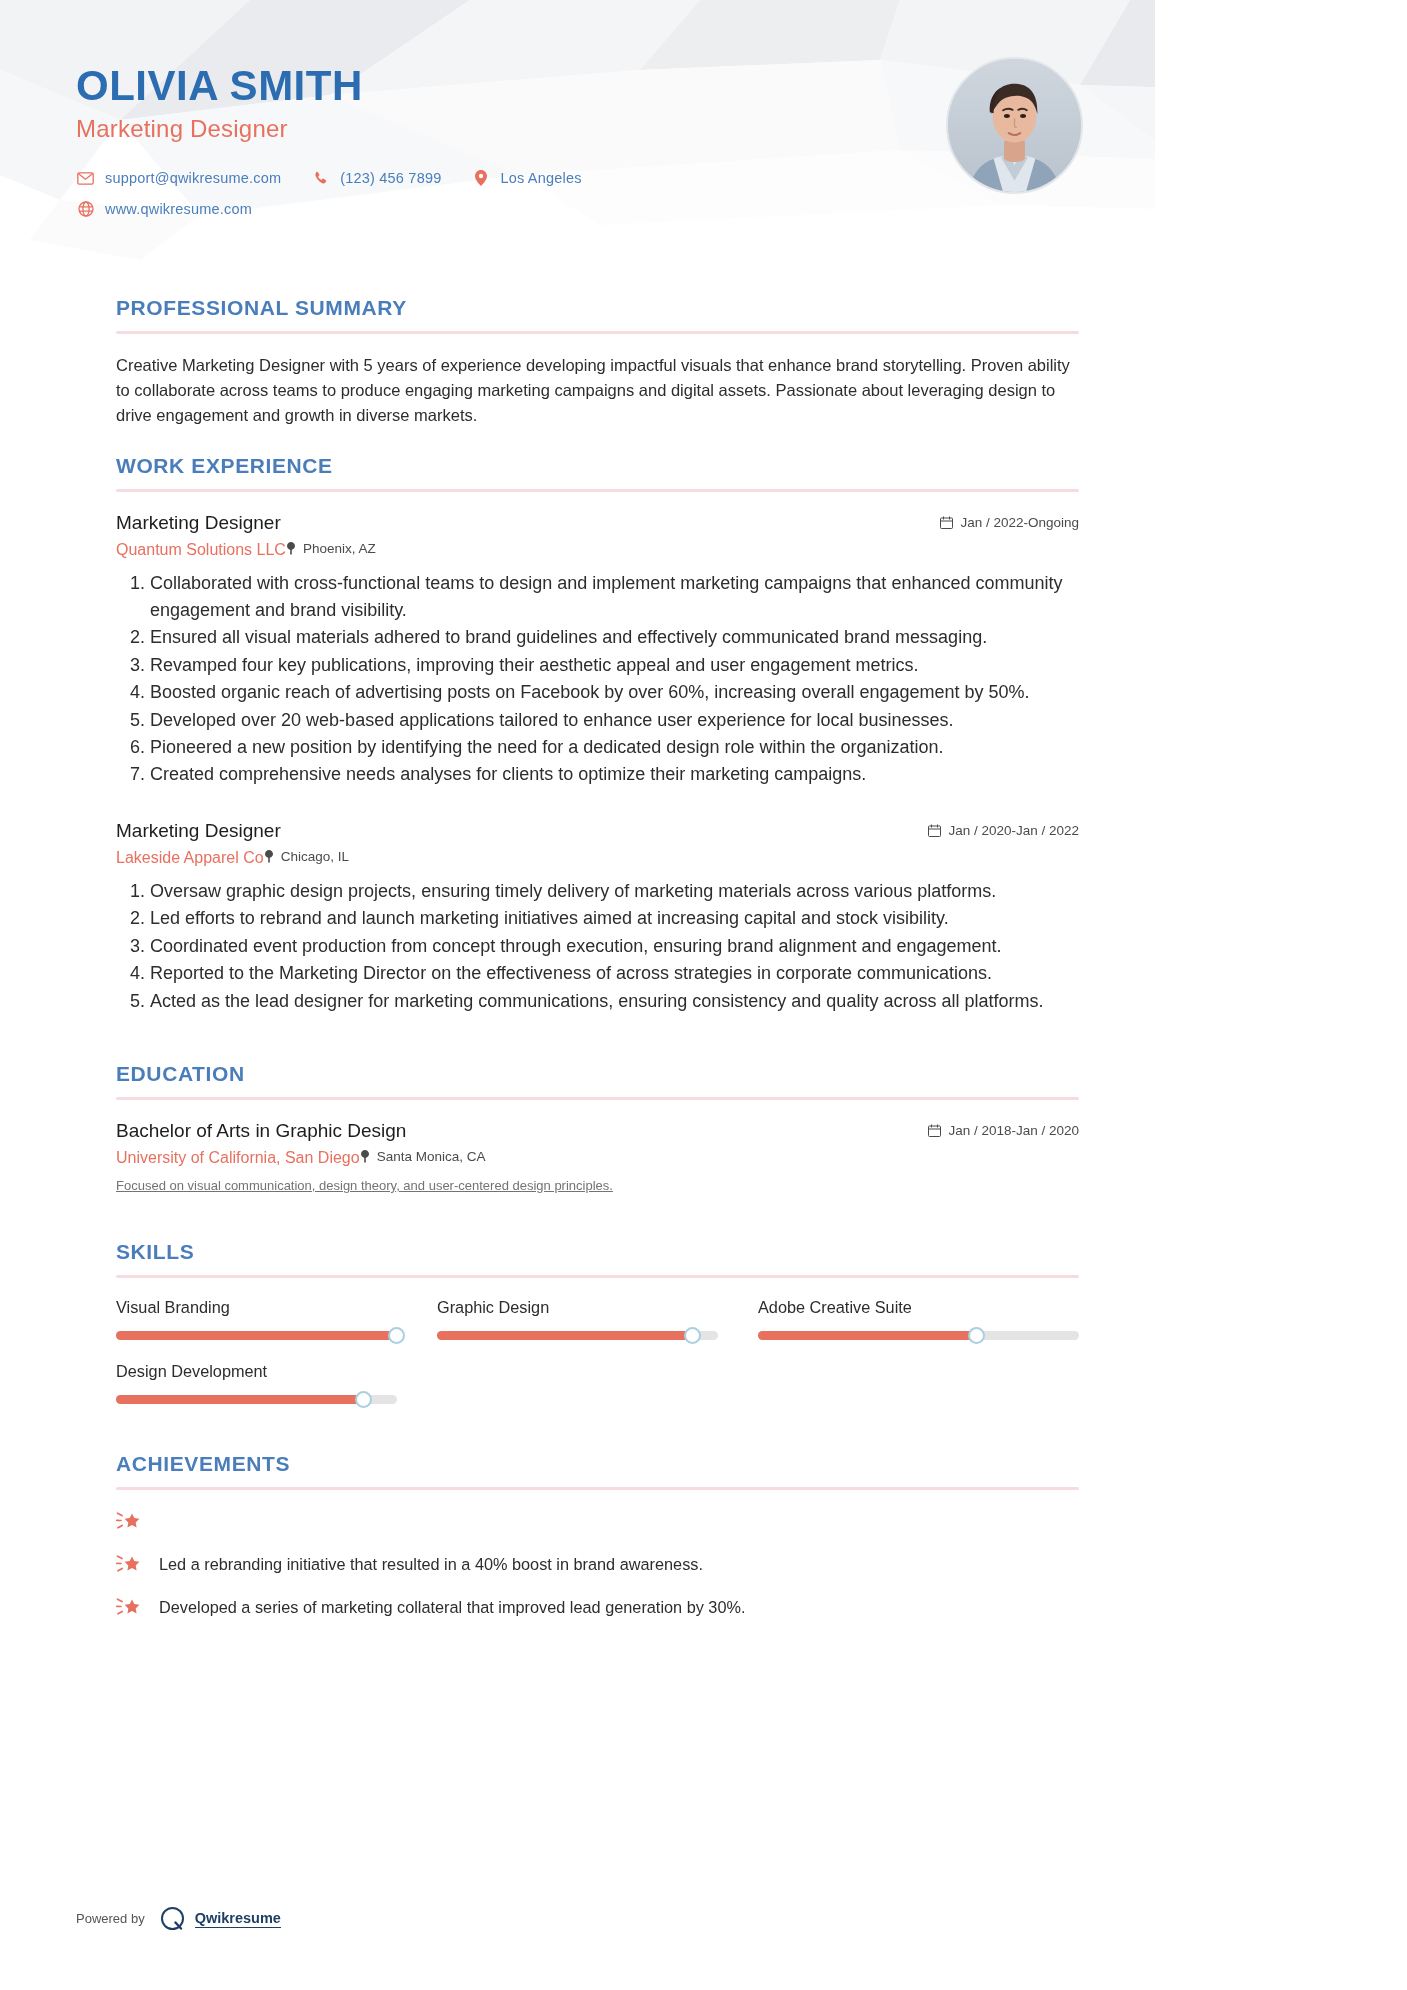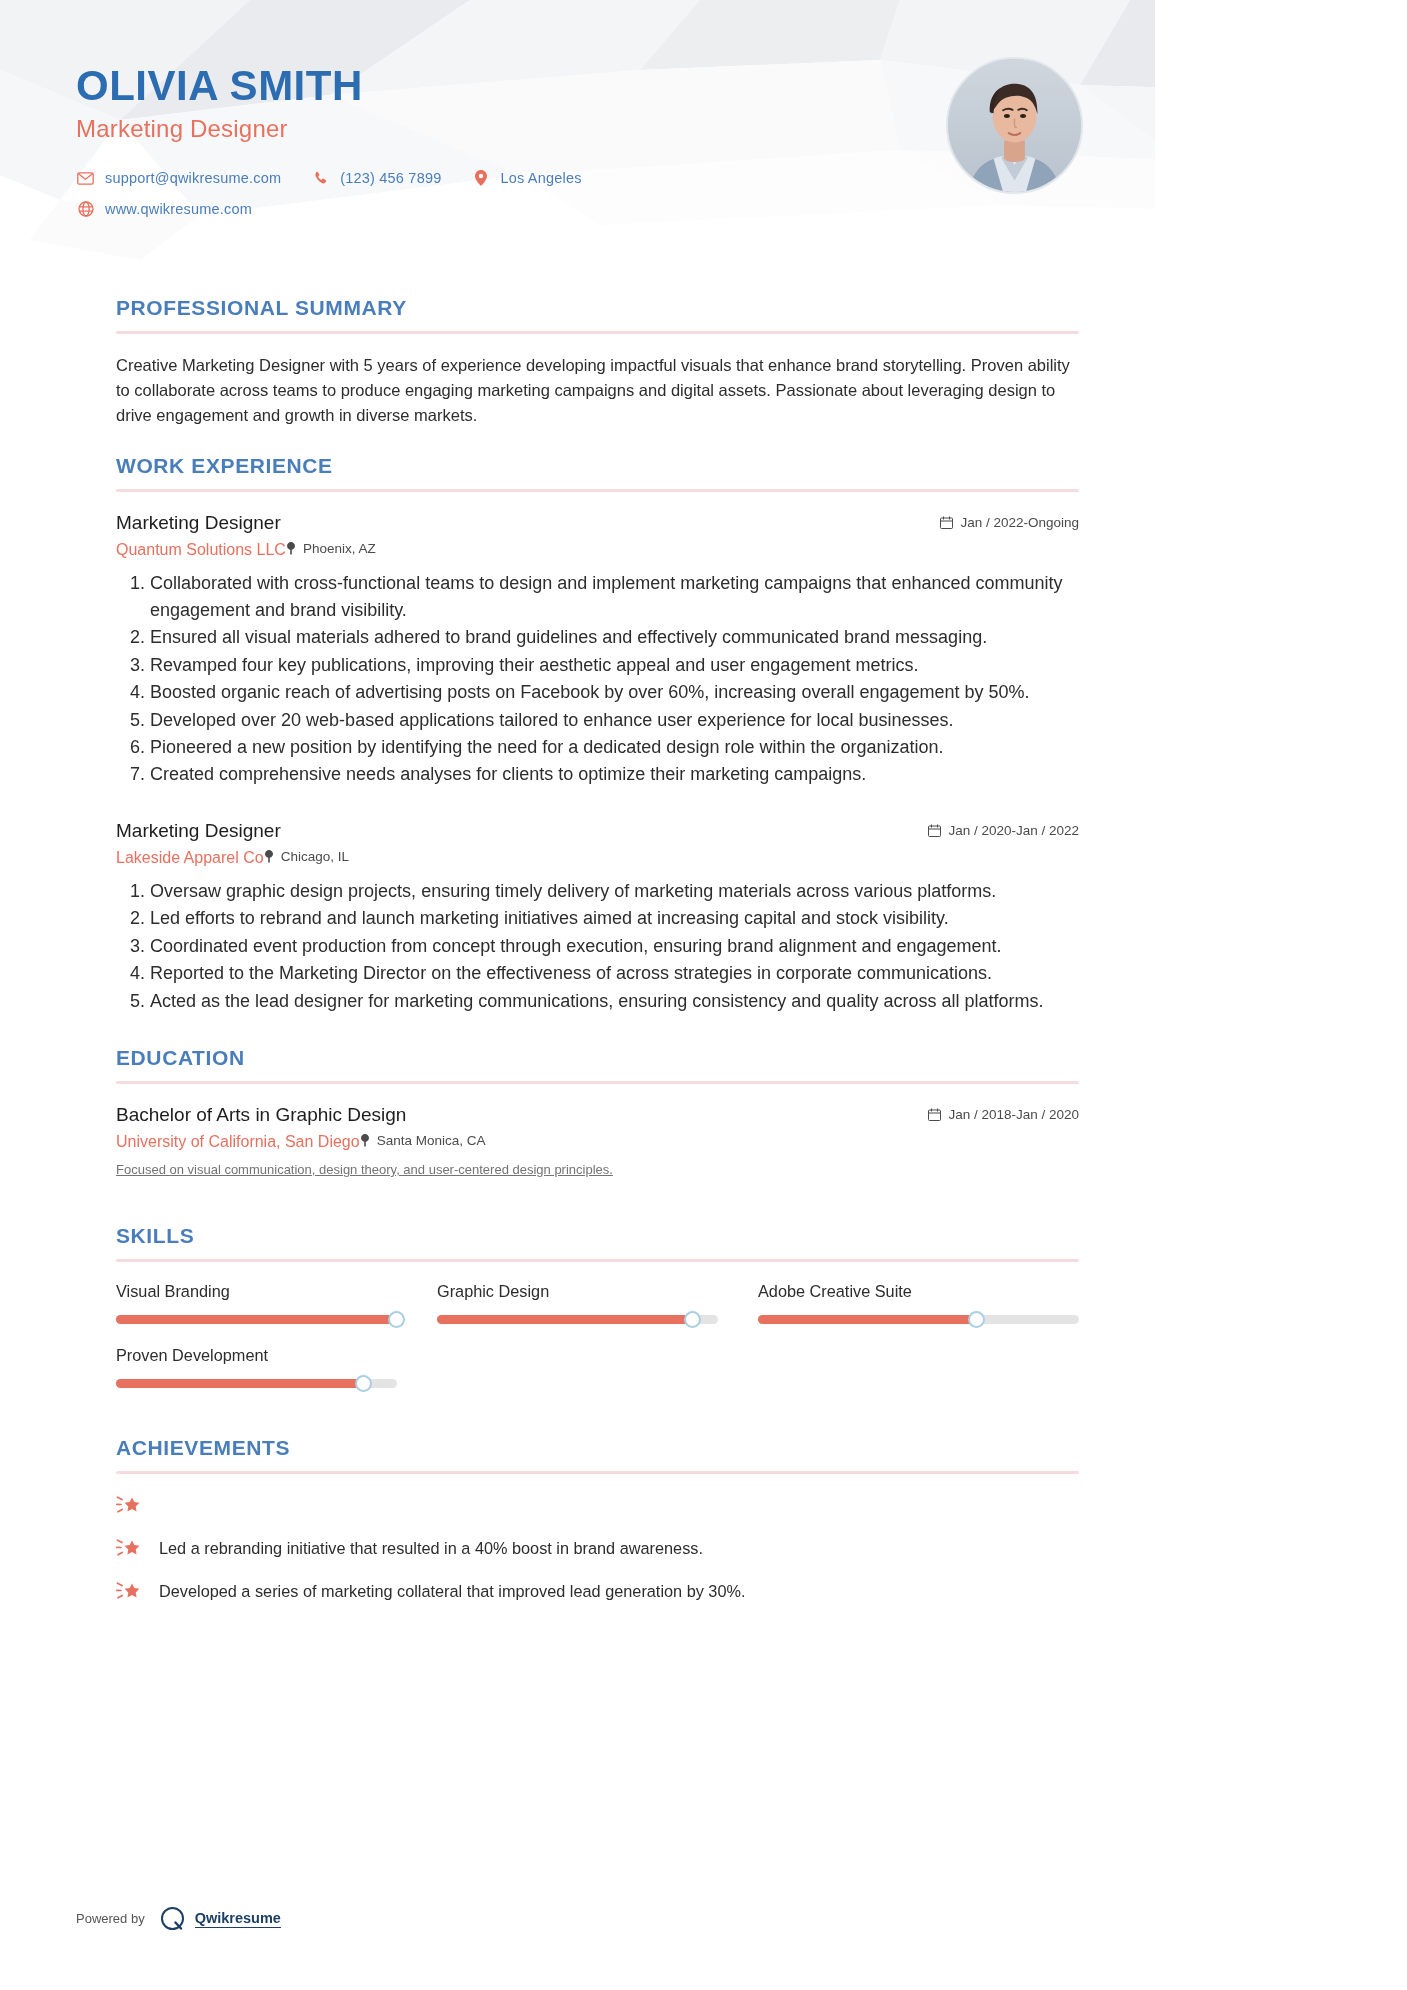--- a/index.html
+++ b/index.html
@@ -462,21 +462,21 @@
         <ol class="bullets">
           <li>Oversaw graphic design projects, ensuring timely delivery of marketing materials across various platforms.</li>
           <li>Led efforts to rebrand and launch marketing initiatives aimed at increasing capital and stock visibility.</li>
           <li>Coordinated event production from concept through execution, ensuring brand alignment and engagement.</li>
           <li>Reported to the Marketing Director on the effectiveness of across strategies in corporate communications.</li>
           <li>Acted as the lead designer for marketing communications, ensuring consistency and quality across all platforms.</li>
         </ol>
       </div>
     </div>
 
-    <div class="section" style="margin-top:32px">
+    <div class="section" style="margin-top:48px">
       <div class="section-title">EDUCATION</div>
       <div class="section-rule"></div>
 
       <div class="entry">
         <div class="entry-head">
           <div class="entry-title">Bachelor of Arts in Graphic Design</div>
           <div class="entry-meta">
             <span class="meta-icon">
               <svg width="13" height="13" viewBox="0 0 13 13" fill="none" stroke="#4b4b4b" stroke-width="1">
                 <rect x="0.5" y="2" width="12" height="10.5" rx="1"></rect>
@@ -521,21 +521,21 @@
           </div>
         </div>
         <div class="skill">
           <div class="skill-label">Adobe Creative Suite</div>
           <div class="skill-track">
             <div class="skill-fill" style="width: 68%;"></div>
             <div class="skill-knob" style="left: 68%;"></div>
           </div>
         </div>
         <div class="skill">
-          <div class="skill-label">Proven Development</div>
+          <div class="skill-label">Design Development</div>
           <div class="skill-track">
             <div class="skill-fill" style="width: 88%;"></div>
             <div class="skill-knob" style="left: 88%;"></div>
           </div>
         </div>
       </div>
     </div>
 
     <div class="section" style="margin-top:26px">
       <div class="section-title">ACHIEVEMENTS</div>

